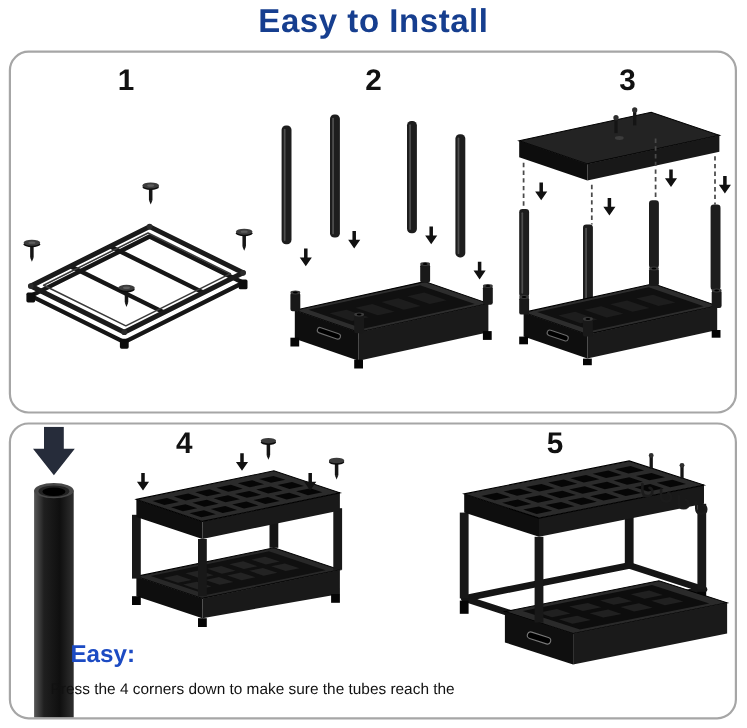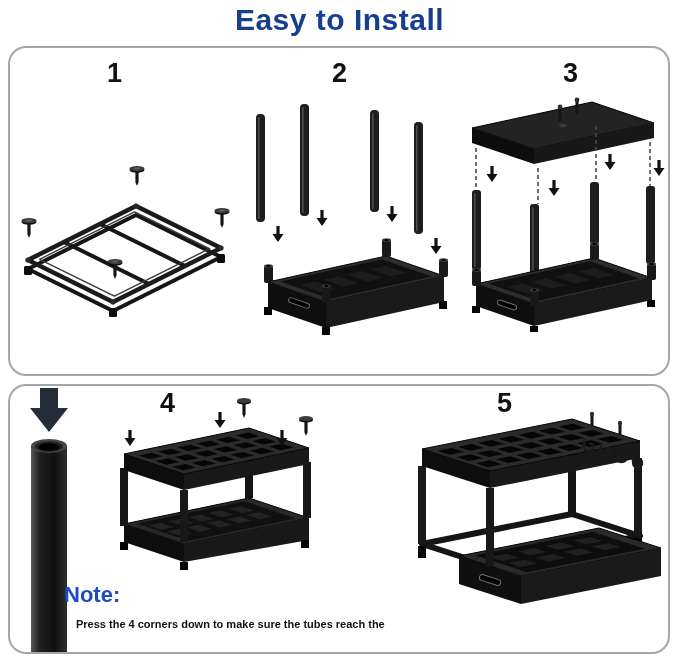--- a/index.html
+++ b/index.html
@@ -19,21 +19,21 @@
   .n5 { left:487px; top:2px; }
   .illus { position:absolute; }
   .s1 { left:6px;   top:100px; }
   .s2 { left:232px; top:48px; }
   .s3 { left:452px; top:40px; }
   .s4 { left:84px;  top:10px; }
   .s5 { left:374px; top:8px; }
   .tube-closeup { left:8px; top:2px; }
   .note-heading { position:absolute; left:54px; top:196px;
                   font-size:22px; font-weight:bold; color:#1c4bc3; }
-  .note-line { position:absolute; left:66px; font-size:11px; font-weight:bold;
+  .note-line { position:absolute; left:36px; font-size:14px; font-weight:normal;
                color:#111; white-space:nowrap; }
   .l1 { top:232px; }
   .l2 { top:251px; }
 </style>
 </head>
 <body>
 
 <div class="page">
 
   <div class="title">Easy to Install</div>
@@ -359,17 +359,17 @@
           <circle cx="0" cy="-12" r="2.2" fill="#2e2e2e"></circle>
       </g>
       <g stroke="#1b1b1b" stroke-width="2.4" fill="none" stroke-linecap="round">
         <path d="M200,46 v6 q0,5 4.5,5 q4.5,0 4.5,-4 q0,-3 -2.5,-3.5"></path>
         <path d="M217,51 v6 q0,5 4.5,5 q4.5,0 4.5,-4 q0,-3 -2.5,-3.5"></path>
         <path d="M233,57 v6 q0,5 4.5,5 q4.5,0 4.5,-4 q0,-3 -2.5,-3.5"></path>
         <path d="M249,62 v6 q0,5 4.5,5 q4.5,0 4.5,-4 q0,-3 -2.5,-3.5"></path>
       </g>
     </svg>
 
-    <div class="note-heading">Note:</div>
+    <div class="note-heading">Easy:</div>
     <div class="note-line l1">Press the 4 corners down to make sure the tubes reach the</div>
   </section>
 
 </div>
 
 </body></html>

